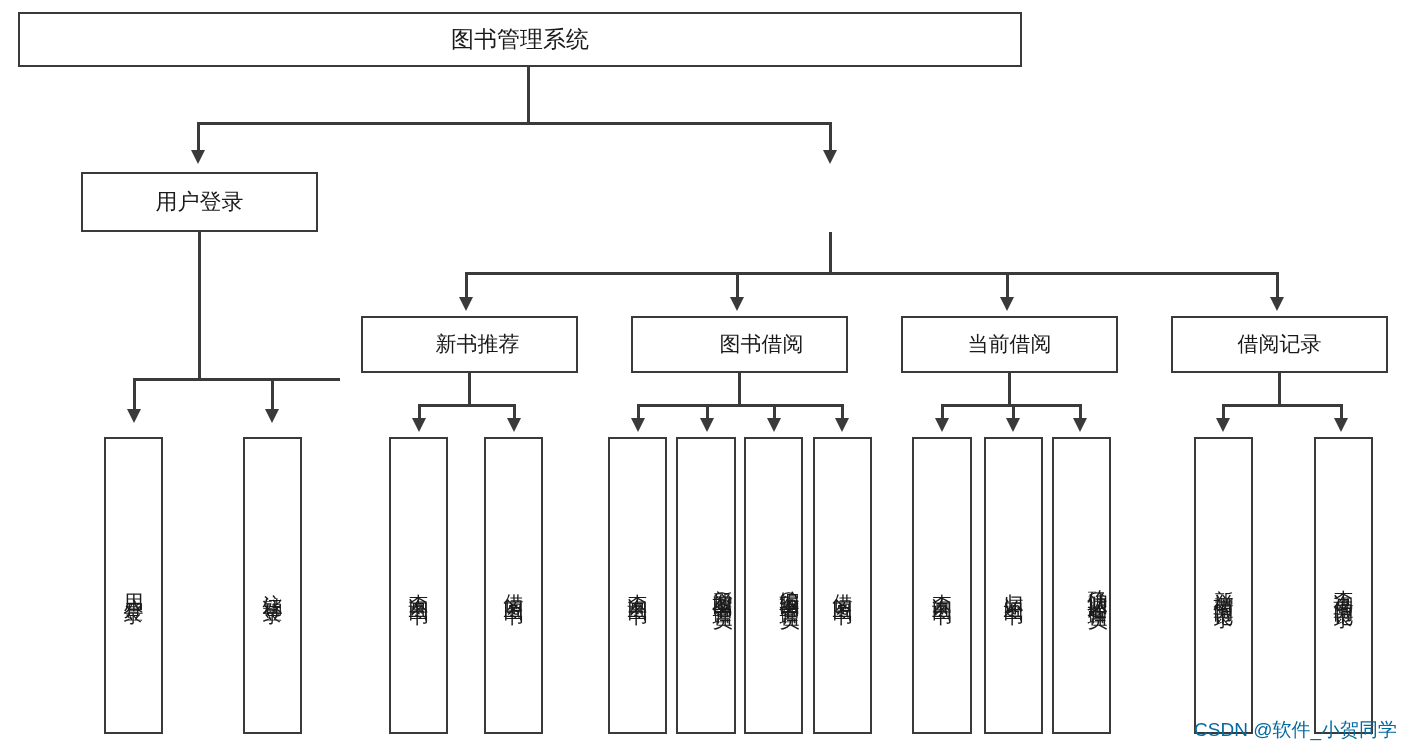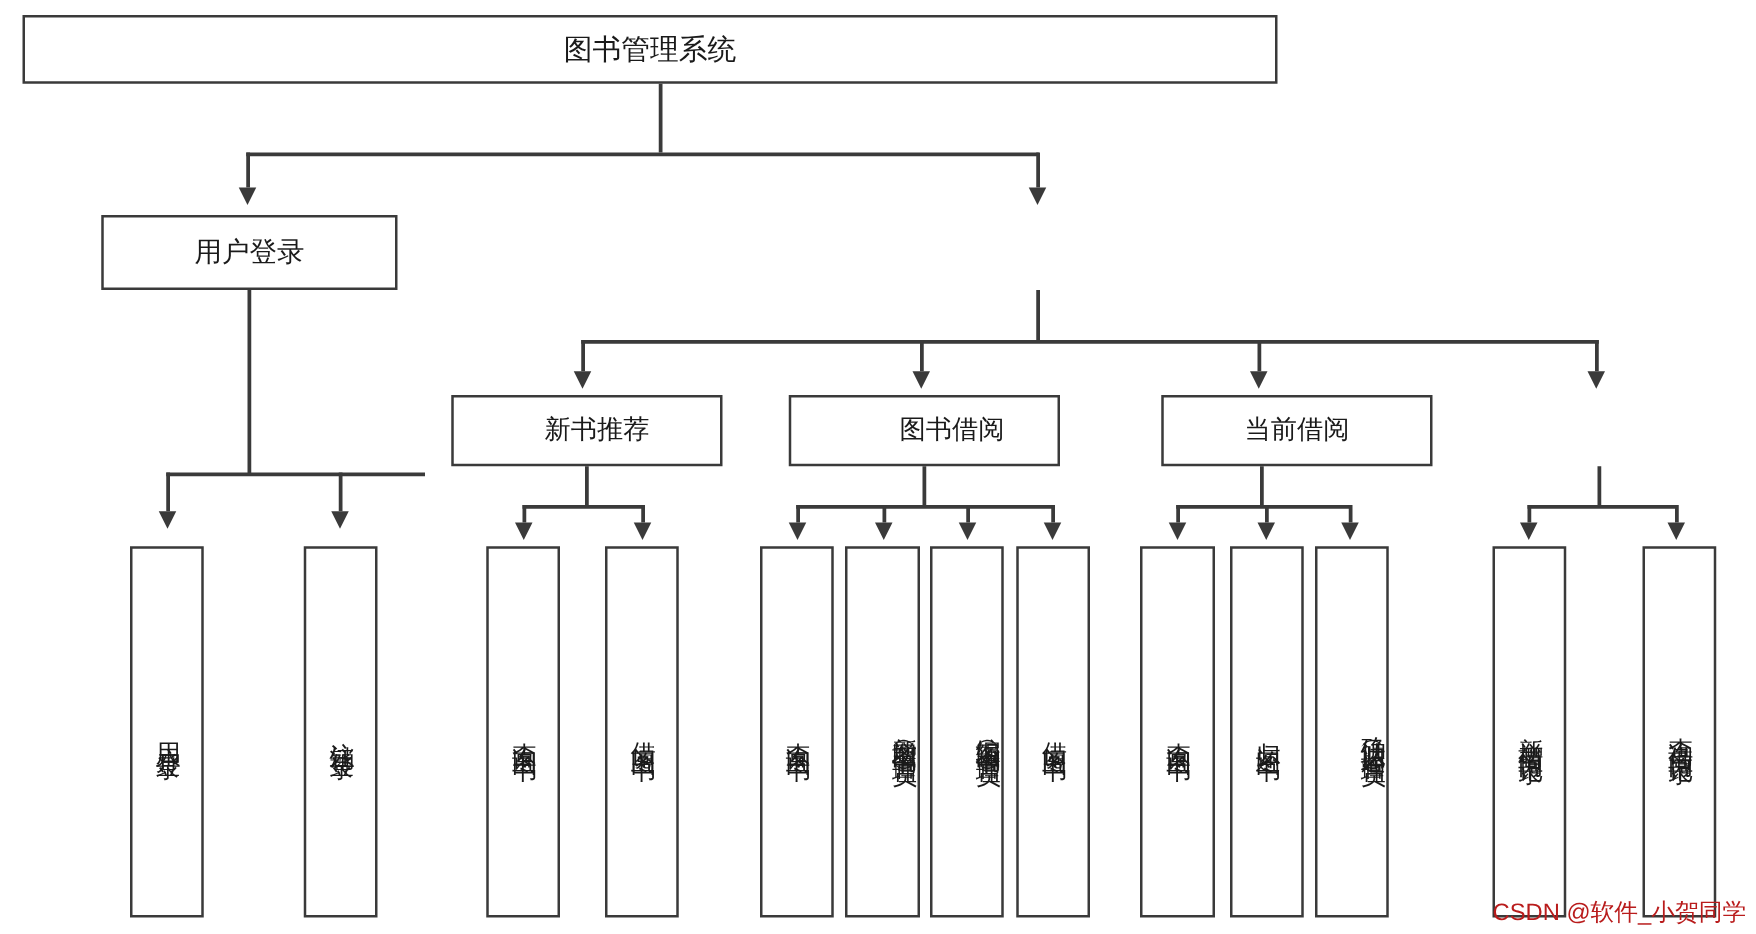--- a/index.html
+++ b/index.html
@@ -62,21 +62,21 @@
     border-right: 7px solid transparent;
     border-top: 14px solid #3a3a3a;
   }
 
   
   #watermark {
     position: absolute;
     right: 8px;
     bottom: 4px;
     font-size: 19px;
-    color: #b91c1c;
+    color: #0369a1;
     white-space: nowrap;
     pointer-events: none;
   }
 </style>
 </head>
 <body>
 
 <div id="canvas">
 
   <div class="node root" style="left:18px; top:12px; width:1004px; height:55px;">图书管理系统</div>
@@ -105,21 +105,22 @@
   <div class="arrow" style="left:459px; top:297px;"></div>
   <div class="vline" style="left:736px; top:272px; height:25px;"></div>
   <div class="arrow" style="left:730px; top:297px;"></div>
   <div class="vline" style="left:1006px; top:272px; height:25px;"></div>
   <div class="arrow" style="left:1000px; top:297px;"></div>
   <div class="vline" style="left:1276px; top:272px; height:25px;"></div>
   <div class="arrow" style="left:1270px; top:297px;"></div>
 
   <div class="node level3" style="left:361px; top:316px; width:217px; height:57px;padding-left:16px;">新书推荐</div>
   <div class="node level3" style="left:631px; top:316px; width:217px; height:57px;padding-left:44px;">图书借阅</div>
-  <div class="node level3" style="left:901px; top:316px; width:217px; height:57px;margin-left:28px;">当前借阅</div>
+  <div class="node level3" style="left:901px; top:316px; width:217px; height:57px;">当前借阅</div>
+  <div class="node level3" style="left:1171px; top:316px; width:217px; height:57px;">借阅记录</div>
 
   <div class="vline" style="left:468px; top:373px; height:33px;"></div>
   <div class="hline" style="left:418px; top:404px; width:98px;"></div>
   <div class="vline" style="left:418px; top:404px; height:14px;"></div>
   <div class="arrow" style="left:412px; top:418px;"></div>
   <div class="vline" style="left:513px; top:404px; height:14px;"></div>
   <div class="arrow" style="left:507px; top:418px;"></div>
 
   <div class="vline" style="left:738px; top:373px; height:33px;"></div>
   <div class="hline" style="left:637px; top:404px; width:206px;"></div>

